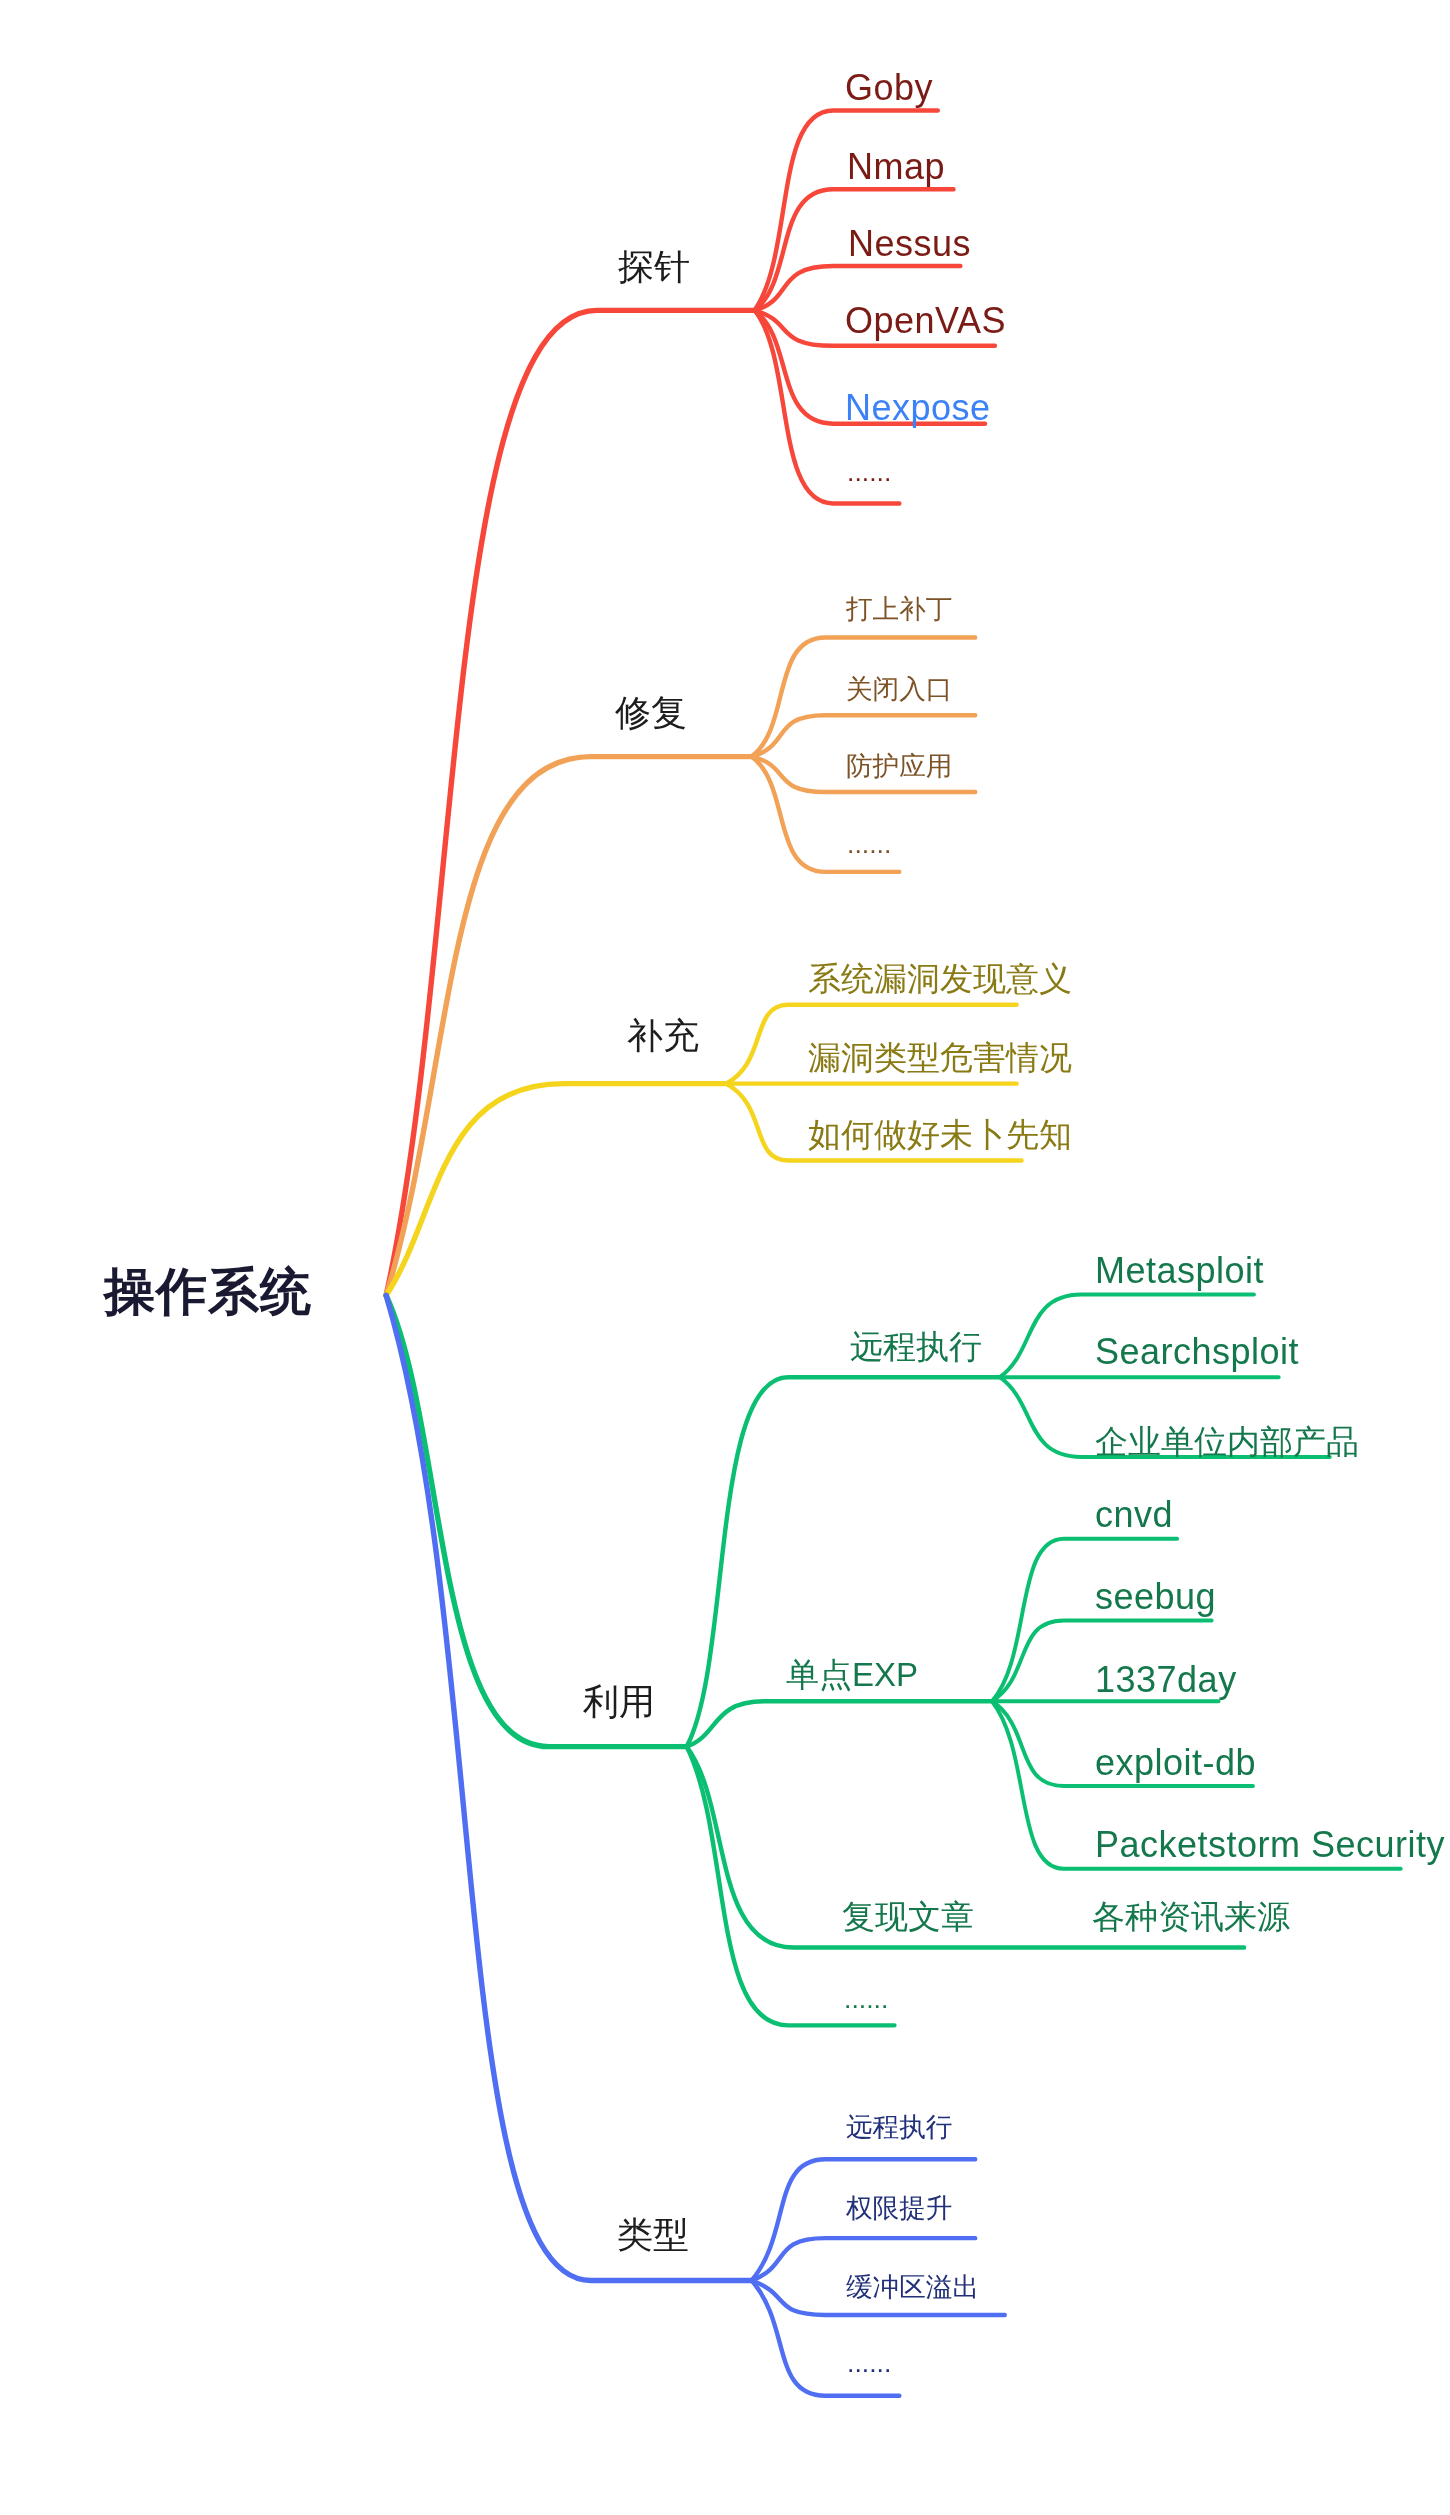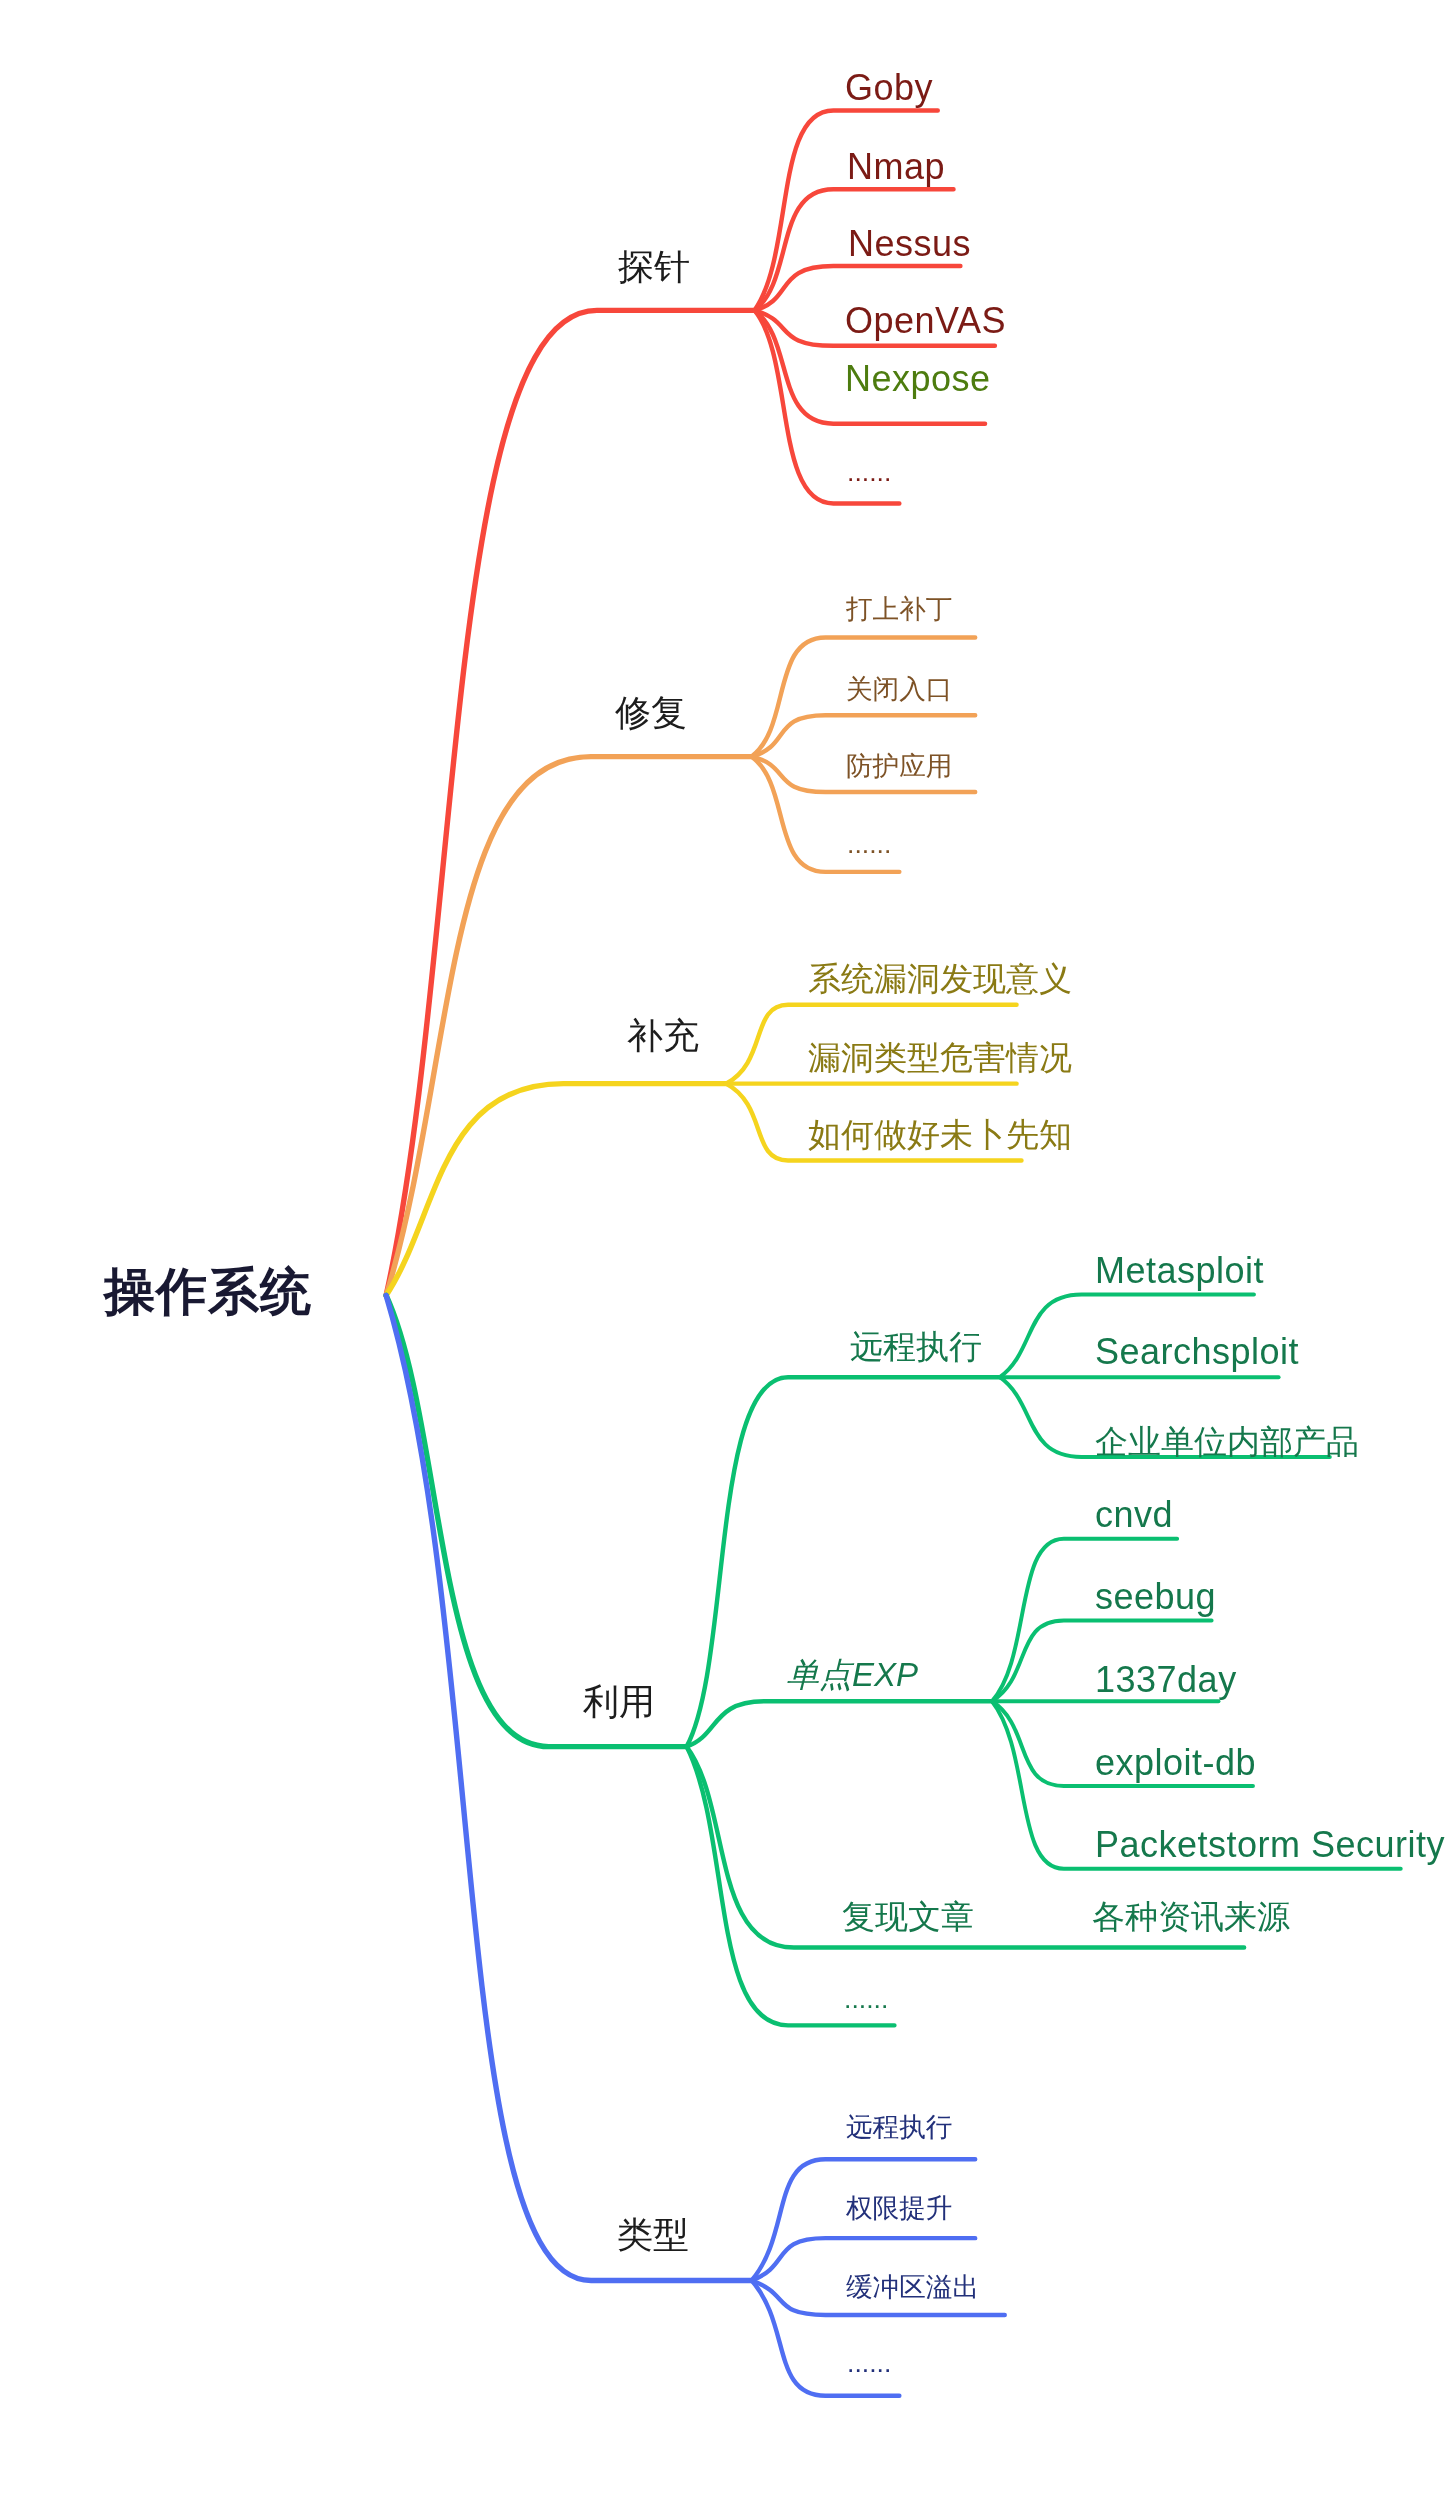--- a/index.html
+++ b/index.html
@@ -87,34 +87,34 @@
   <div class="lbl l1" style="left: 618px; top: 246px; color: rgb(29, 29, 29);">探针</div>
   <div class="lbl l1" style="left: 615px; top: 692px; color: rgb(29, 29, 29);">修复</div>
   <div class="lbl l1" style="left: 627px; top: 1015px; color: rgb(29, 29, 29);">补充</div>
   <div class="lbl l1" style="left: 583px; top: 1681px; color: rgb(29, 29, 29);">利用</div>
   <div class="lbl l1" style="left: 617px; top: 2214px; color: rgb(29, 29, 29);">类型</div>
 
   <div class="lbl lat2" style="left: 845px; top: 67px; color: rgb(123, 27, 21);">Goby</div>
   <div class="lbl lat2" style="left: 847px; top: 146px; color: rgb(123, 27, 21);">Nmap</div>
   <div class="lbl lat2" style="left: 848px; top: 223px; color: rgb(123, 27, 21);">Nessus</div>
   <div class="lbl lat2" style="left: 845px; top: 300px; color: rgb(123, 27, 21);">OpenVAS</div>
-  <div class="lbl lat2" style="left: 845px; top: 358px; color: #4d7c0f;">Nexpose</div>
+  <div class="lbl lat2" style="left: 845px; top: 387px; color: #3b82f6;">Nexpose</div>
   <div class="lbl cjk2" style="left: 847px; top: 457px; color: rgb(123, 27, 21);">......</div>
 
   <div class="lbl cjk2" style="left: 846px; top: 594px; color: rgb(125, 82, 38);">打上补丁</div>
   <div class="lbl cjk2" style="left: 846px; top: 674px; color: rgb(125, 82, 38);">关闭入口</div>
   <div class="lbl cjk2" style="left: 846px; top: 751px; color: rgb(125, 82, 38);">防护应用</div>
   <div class="lbl cjk2" style="left: 847px; top: 829px; color: rgb(125, 82, 38);">......</div>
 
   <div class="lbl cjk3" style="left: 808px; top: 960px; color: rgb(138, 122, 20);">系统漏洞发现意义</div>
   <div class="lbl cjk3" style="left: 808px; top: 1039px; color: rgb(138, 122, 20);">漏洞类型危害情况</div>
   <div class="lbl cjk3" style="left: 808px; top: 1116px; color: rgb(138, 122, 20);">如何做好未卜先知</div>
 
   <div class="lbl cjk3" style="left: 850px; top: 1328px; color: rgb(21, 120, 76);">远程执行</div>
-  <div class="lbl cjk3" style="left: 786px; top: 1656px; color: rgb(21, 120, 76); font-style: italic;">单点EXP</div>
+  <div class="lbl cjk3" style="left: 786px; top: 1656px; color: rgb(21, 120, 76);">单点EXP</div>
   <div class="lbl cjk3" style="left: 842px; top: 1898px; color: rgb(21, 120, 76);">复现文章</div>
   <div class="lbl cjk2" style="left: 844px; top: 1984px; color: rgb(21, 120, 76);">......</div>
 
   <div class="lbl lat2" style="left: 1095px; top: 1250px; color: rgb(21, 120, 76);">Metasploit</div>
   <div class="lbl lat2" style="left: 1095px; top: 1331px; color: rgb(21, 120, 76);">Searchsploit</div>
   <div class="lbl cjk3" style="left: 1095px; top: 1423px; color: rgb(21, 120, 76);">企业单位内部产品</div>
 
   <div class="lbl lat2" style="left: 1095px; top: 1494px; color: rgb(21, 120, 76);">cnvd</div>
   <div class="lbl lat2" style="left: 1095px; top: 1576px; color: rgb(21, 120, 76);">seebug</div>
   <div class="lbl lat2" style="left: 1095px; top: 1659px; color: rgb(21, 120, 76);">1337day</div>

